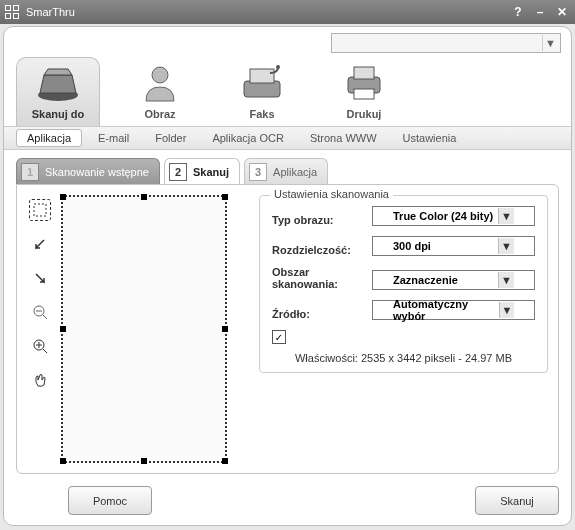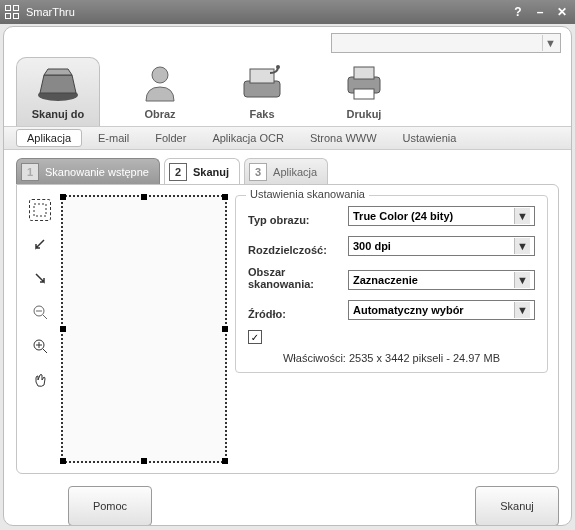--- a/index.html
+++ b/index.html
@@ -43,33 +43,33 @@
 .left-tools .lt.active { border: 1px dashed #333; }
 
 .preview-box { width: 166px; height: 100%; border: 2px dotted #333; background: #fafafa; position: relative; }
 .preview-box .handle { position: absolute; width: 6px; height: 6px; background: #000; }
 .preview-box .h-tl { top: -3px; left: -3px; } .preview-box .h-tr { top: -3px; right: -3px; }
 .preview-box .h-bl { bottom: -3px; left: -3px; } .preview-box .h-br { bottom: -3px; right: -3px; }
 .preview-box .h-tm { top: -3px; left: 50%; margin-left:-3px; } .preview-box .h-bm { bottom: -3px; left: 50%; margin-left:-3px; }
 .preview-box .h-ml { left: -3px; top: 50%; margin-top:-3px; } .preview-box .h-mr { right: -3px; top: 50%; margin-top:-3px; }
 
 .settings-panel { flex: 1; }
-.fieldset { border: 1px solid #ccc; border-radius: 4px; padding: 10px 12px 8px 12px; position: relative; }
+.fieldset { border: 1px solid #ccc; border-radius: 4px; padding: 10px 12px 8px 12px; position: relative; margin-left: 24px; }
 .fieldset .legend { position: absolute; top: -8px; left: 10px; background: #fff; padding: 0 4px; color: #444; }
 .form-row { display: flex; align-items: flex-end; margin-bottom: 10px; font-weight: bold; }
 .form-row .lbl { width: 100px; color: #333; }
-.form-row .select { flex: 1; height: 20px; border: 1px solid #7a7a7a; background: #fff; display: flex; align-items: center; padding: 0 4px; justify-content: space-between; cursor: pointer; }
+.form-row .select { flex: 1; height: 20px; border: 1px solid #7a7a7a; background: #fff; display: flex; align-items: center; padding: 0 20px; justify-content: space-between; cursor: pointer; }
 .form-row .select .arrow { width: 16px; height: 16px; border-left: 1px solid #bbb; display:flex; align-items:center; justify-content:center; color:#333; background:#e8e8e8;}
 .check-row { display: flex; align-items: center; gap: 6px; margin-bottom: 8px; }
 .check-row .chk { width: 14px; height: 14px; border: 1px solid #555; display: flex; align-items: center; justify-content: center; background:#fff; font-size:10px; color:#000;}
 .props { text-align: center; color: #333; margin-top: 6px; }
 
 .bottom-buttons { display: flex; padding: 4px 12px 10px 12px; gap: 10px; align-items: center; }
 .bottom-buttons .spacer { flex: 1; }
-.btn { min-width: 84px; height: 40px; border: 1px solid #9a9a9a; border-radius: 4px; background: linear-gradient(to bottom, #fdfdfd, #e2e2e2); display: flex; align-items: center; justify-content: center; cursor: pointer; color: #333; }
+.btn { min-width: 84px; height: 29px; border: 1px solid #9a9a9a; border-radius: 4px; background: linear-gradient(to bottom, #fdfdfd, #e2e2e2); display: flex; align-items: center; justify-content: center; cursor: pointer; color: #333; }
 .btn.disabled { color: #aaa; cursor: default; }
 .btn.help { min-width: 84px; margin-left: 52px; }
 
 svg { display: block; }
 </style>
 </head>
 <body>
 
 <div class="titlebar">
   <div class="app-icon">

